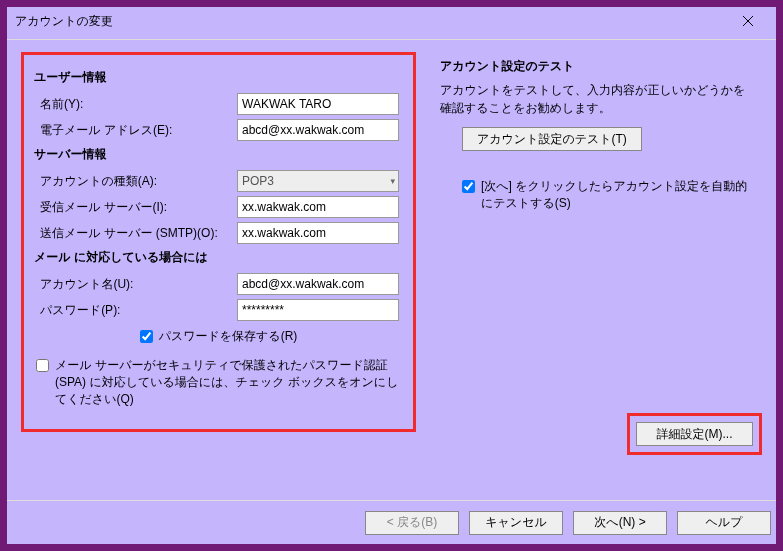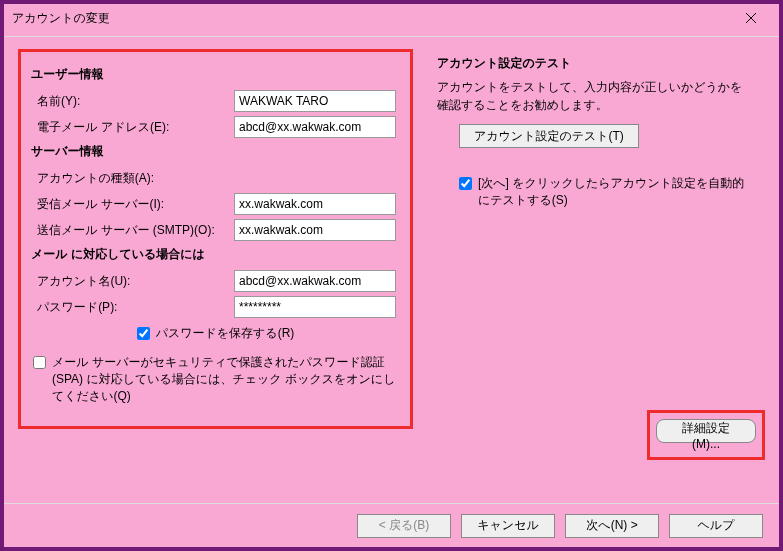--- a/index.html
+++ b/index.html
@@ -3,21 +3,21 @@
 <meta charset="utf-8">
 <style>
   * { box-sizing: border-box; }
   body {
     margin: 0;
     font-family: "Meiryo UI", "Yu Gothic UI", "MS PGothic", sans-serif;
     font-size: 12px;
     background: #fff;
     color: #000;
   }
-  .window { width: 783px; height: 551px; border: 4px solid #701a75; position: relative; background: #f9a8d4; }
+  .window { width: 783px; height: 551px; border: 7px solid #701a75; position: relative; background: #c4b5fd; }
   .titlebar { height: 28px; display: flex; align-items: center; padding: 0 8px; border-bottom: 0; }
   .titlebar-title { flex: 1; font-size: 12px; color: #000; }
   .close-btn { width: 40px; height: 28px; display: flex; align-items: center; justify-content: center; font-size: 14px; cursor: pointer; }
   .header-area { padding: 10px 20px 6px 20px; display: flex; }
   .header-text { flex: 1; }
   .header-title { color: #105090; font-size: 12px; font-weight: normal; }
   .header-sub { color: #000; margin-left: 22px; margin-top: 2px; font-size: 12px; }
   .cursor-graphic { width: 32px; height: 32px; opacity: 0.6; }
   .divider { border-top: 1px solid #ddd; margin: 4px 0 0 0; }
   .body-area { display: flex; padding: 12px 26px 0 14px; justify-content: space-between; }
@@ -43,25 +43,25 @@
   .checkbox-row-center input { margin: 0 6px 0 0; }
   .btn {
     height: 24px; border: 1px solid #888; background: #efefef; padding: 0 14px;
     font-family: inherit; font-size: 12px; cursor: pointer;
   }
   .btn-disabled { color: #888; background: #efefef; cursor: default; }
   .right-text { font-size: 12px; margin: 4px 0 10px 0; line-height: 1.5; }
   .test-btn-row { margin-left: 22px; margin-bottom: 27px; }
   .auto-test-row { display: flex; align-items: flex-start; margin-left: 22px; font-size: 12px; line-height: 1.4; }
   .auto-test-row input { margin: 2px 6px 0 0; }
-  .adv-btn { width: 100px; border-radius: 8px; }
+  .adv-btn { width: 117px; }
   .footer {
     position: absolute; bottom: 0; left: 0; right: 0; height: 44px;
     border-top: 1px solid #ddd; display: flex; align-items: center;
-    justify-content: flex-end; padding: 0 16px; gap: 10px;
+    justify-content: flex-end; padding: 0 5px; gap: 10px;
   }
   .footer .btn { width: 94px; }
   .adv-area { position:absolute; right:14px; top:406px; border:3px solid #ef2b2d; padding:6px; }
 </style>
 </head>
 <body>
 
 <div class="window">
 
   <div class="titlebar">
@@ -90,20 +90,24 @@
       </div>
       <div class="form-row">
         <span class="form-label">電子メール アドレス(E):</span>
         <input class="form-input" value="abcd@xx.wakwak.com" style="">
       </div>
 
       <div class="section-head">サーバー情報</div>
 
       <div class="form-row">
         <span class="form-label">アカウントの種類(A):</span>
+        <div class="select-wrap">
+          <input class="form-select" disabled="" value="POP3" style="">
+          <span class="select-caret">▾</span>
+        </div>
       </div>
       <div class="form-row">
         <span class="form-label">受信メール サーバー(I):</span>
         <input class="form-input" value="xx.wakwak.com" style="">
       </div>
       <div class="form-row">
         <span class="form-label">送信メール サーバー (SMTP)(O):</span>
         <input class="form-input" value="xx.wakwak.com" style="">
       </div>
 

